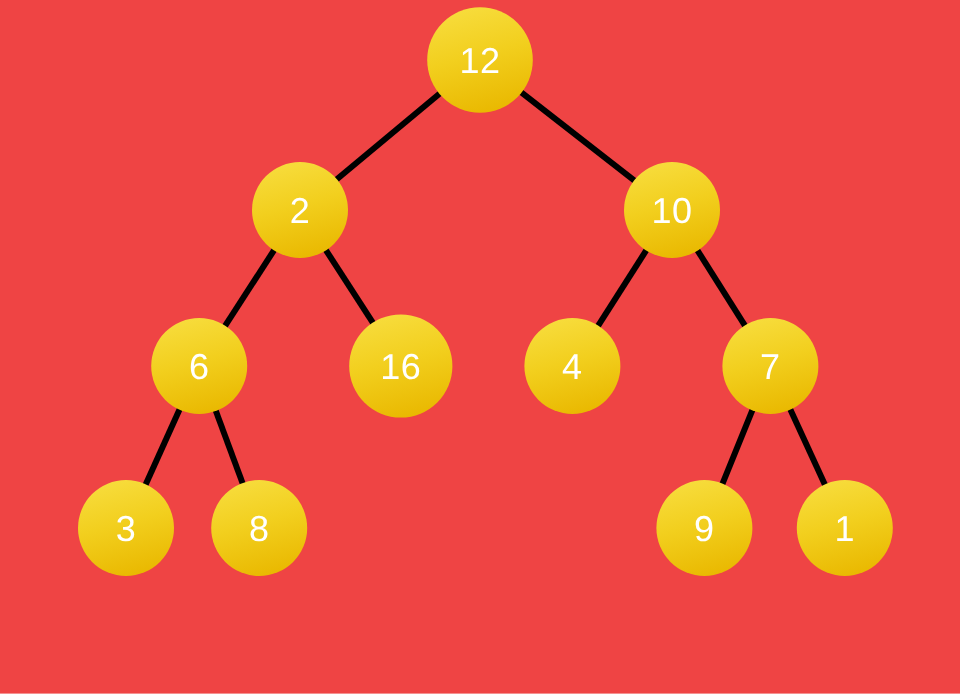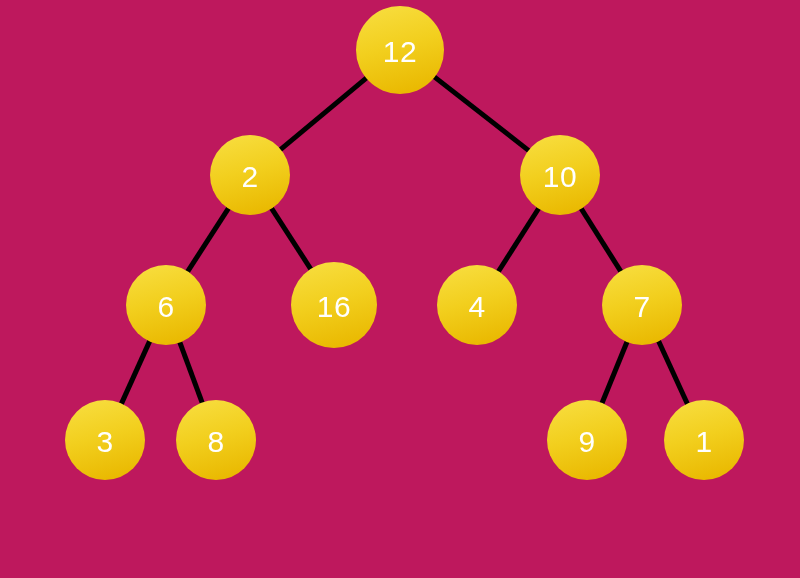--- a/index.html
+++ b/index.html
@@ -11,21 +11,21 @@
     width: 800px;
     height: 578px;
     background: #fcfcfc;
     font-family: "Liberation Sans", sans-serif;
     overflow: hidden;
   }
   #tree-canvas {
     position: relative;
     width: 800px;
     height: 578px;
-    background: #be185d;
+    background: #ef4444;
   }
   #tree-svg {
     position: absolute;
     top: 0;
     left: 0;
     width: 800px;
     height: 578px;
     display: block;
   }
   .node-label {

